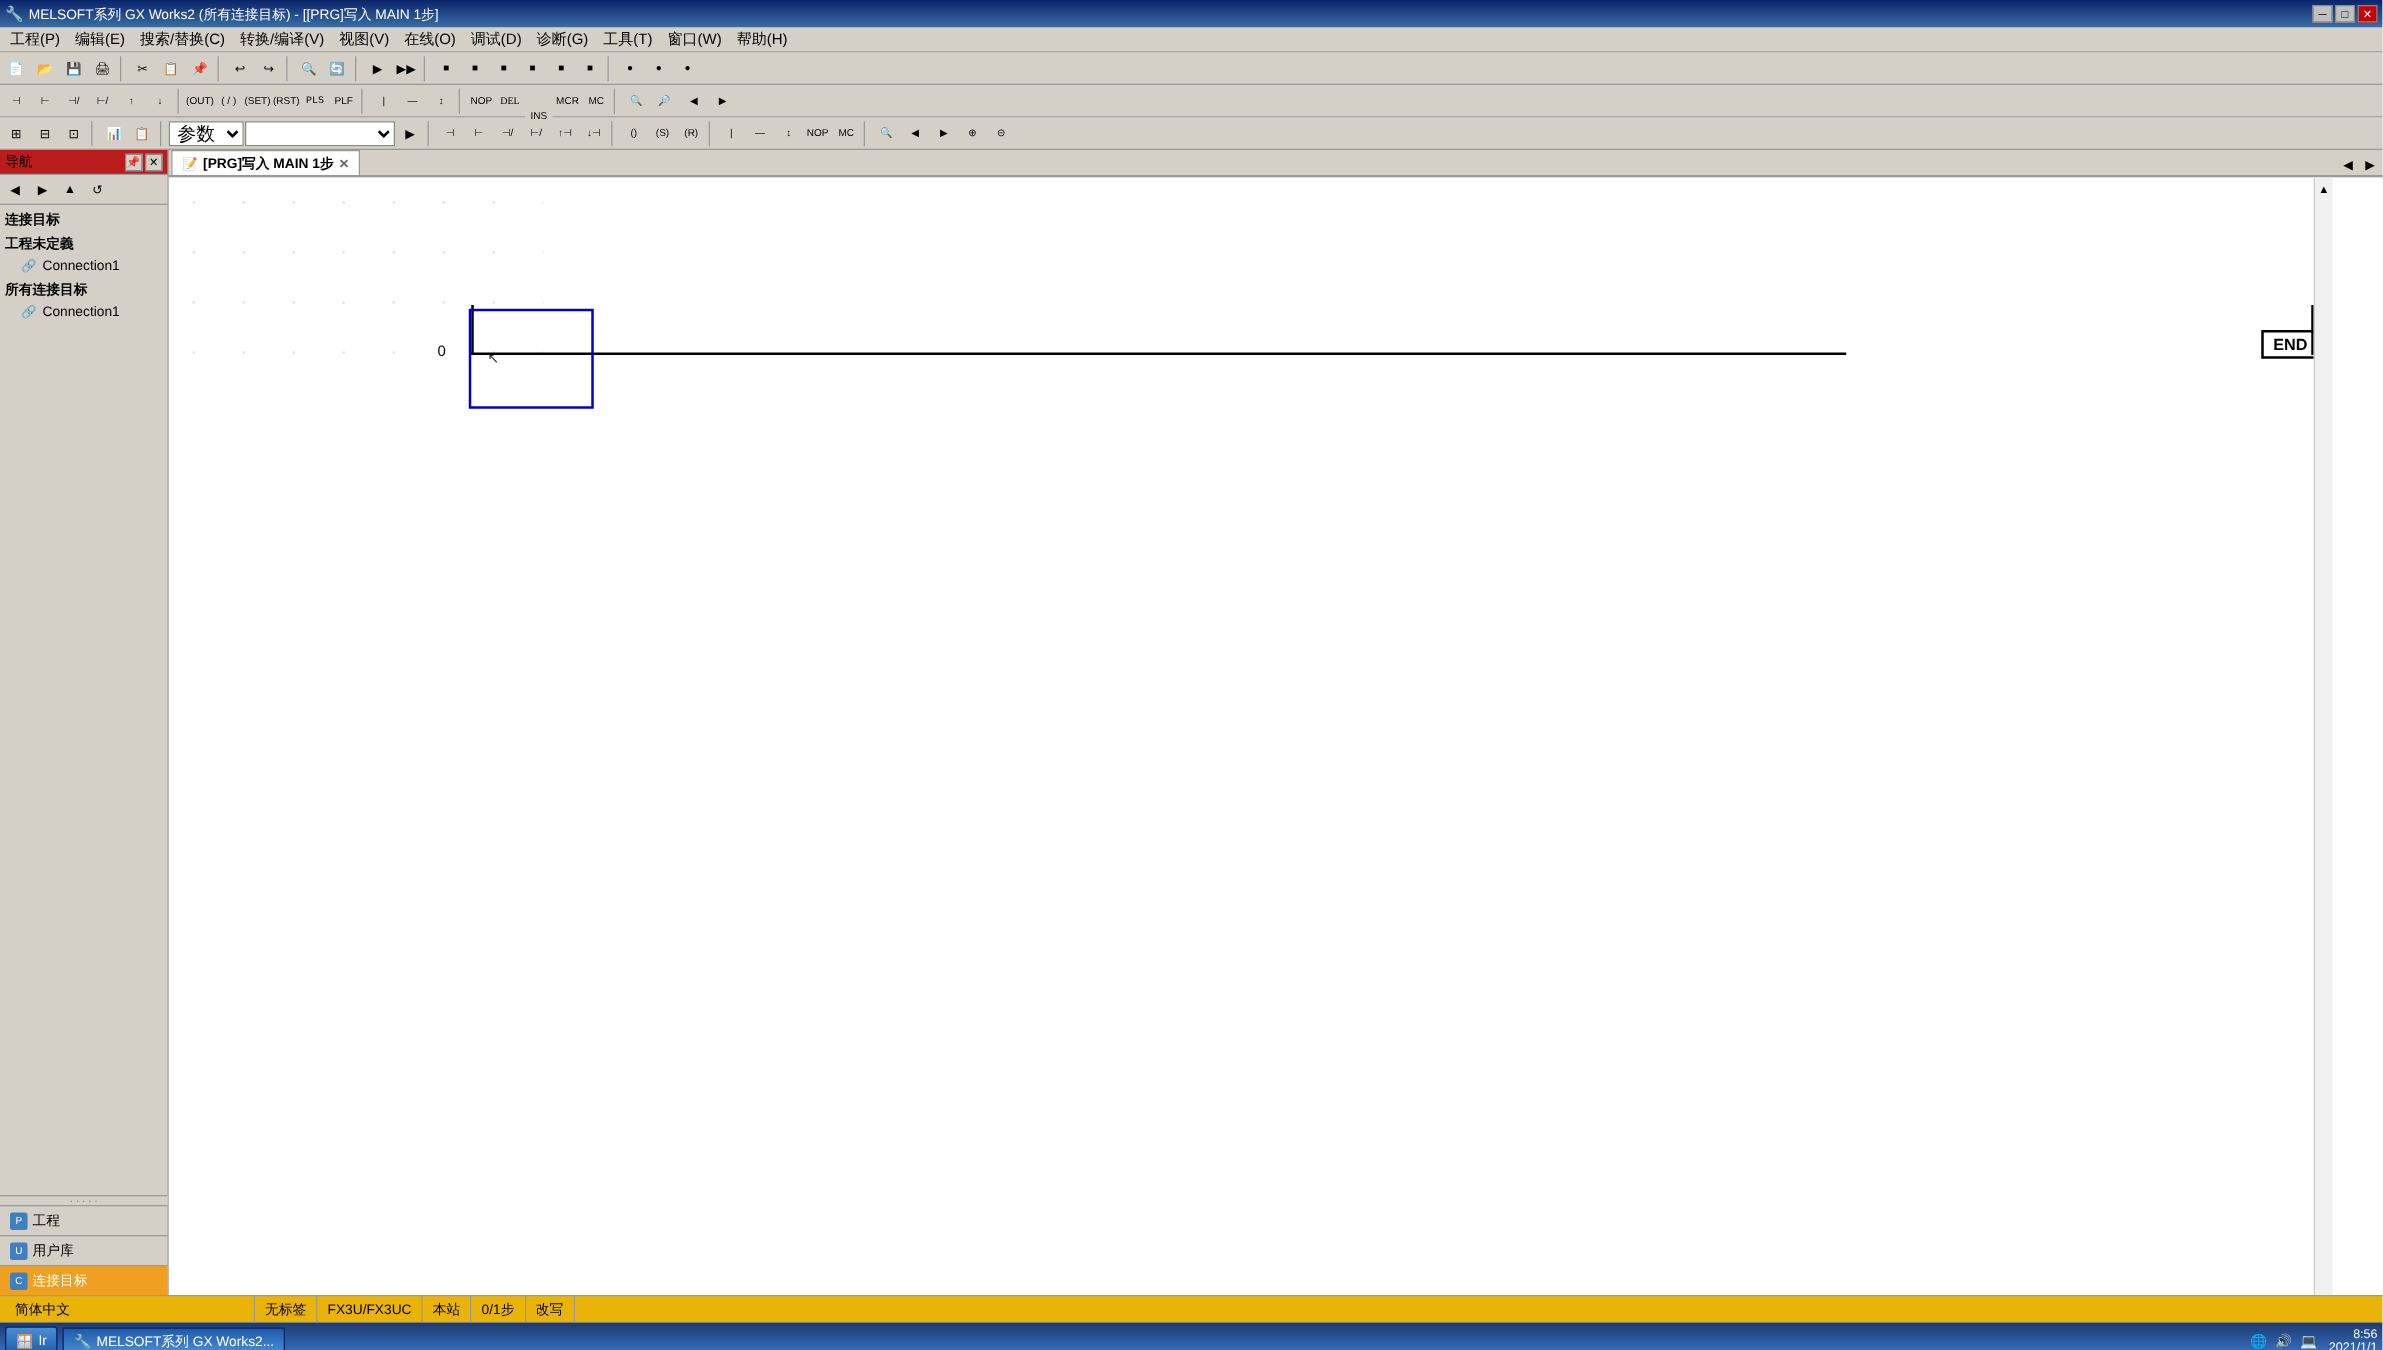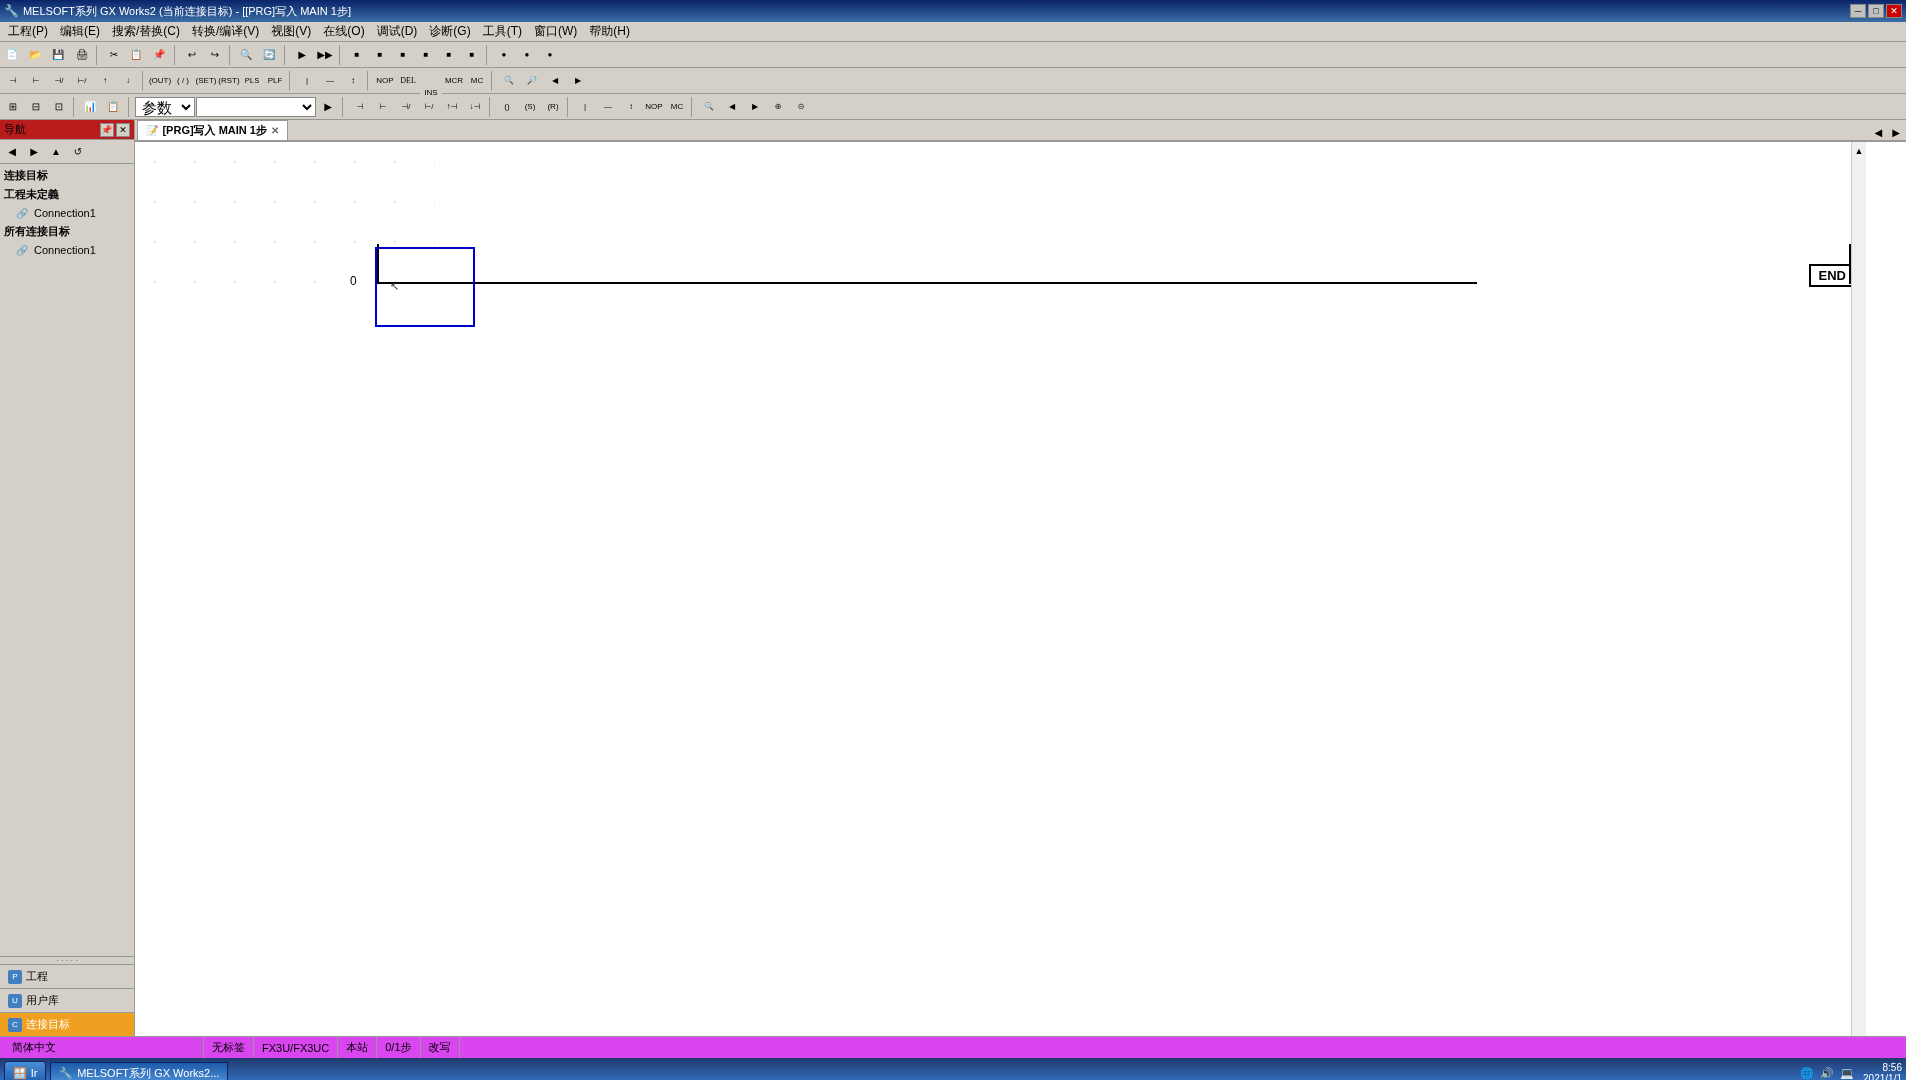--- a/index.html
+++ b/index.html
@@ -234,21 +234,21 @@
     #line-num-0 {
       position: absolute;
       left: 215px;
       top: 132px;
       font-size: 12px;
     }
 
     
     #status-bar {
       height: 22px;
-      background: #d946ef;
+      background: #eab308;
       border-top: 1px solid #999;
       display: flex;
       align-items: center;
       padding: 0 4px;
       font-size: 11px;
       gap: 0;
     }
     .status-section {
       padding: 0 8px;
       border-right: 1px solid #999;
@@ -319,21 +319,21 @@
       color: #333;
       pointer-events: none;
     }
   </style>
 </head>
 <body>
 
 <div id="title-bar">
   <div id="title-bar-left">
     <span style="font-size:12px;">🔧</span>
-    <span>MELSOFT系列 GX Works2 (当前连接目标) - [[PRG]写入 MAIN 1步]</span>
+    <span>MELSOFT系列 GX Works2 (所有连接目标) - [[PRG]写入 MAIN 1步]</span>
   </div>
   <div id="title-bar-right">
     <div class="title-btn">─</div>
     <div class="title-btn">□</div>
     <div class="title-btn" style="background:#c00;color:white;">✕</div>
   </div>
 </div>
 
 <div id="menu-bar">
   <div class="menu-item">工程(P)</div>

